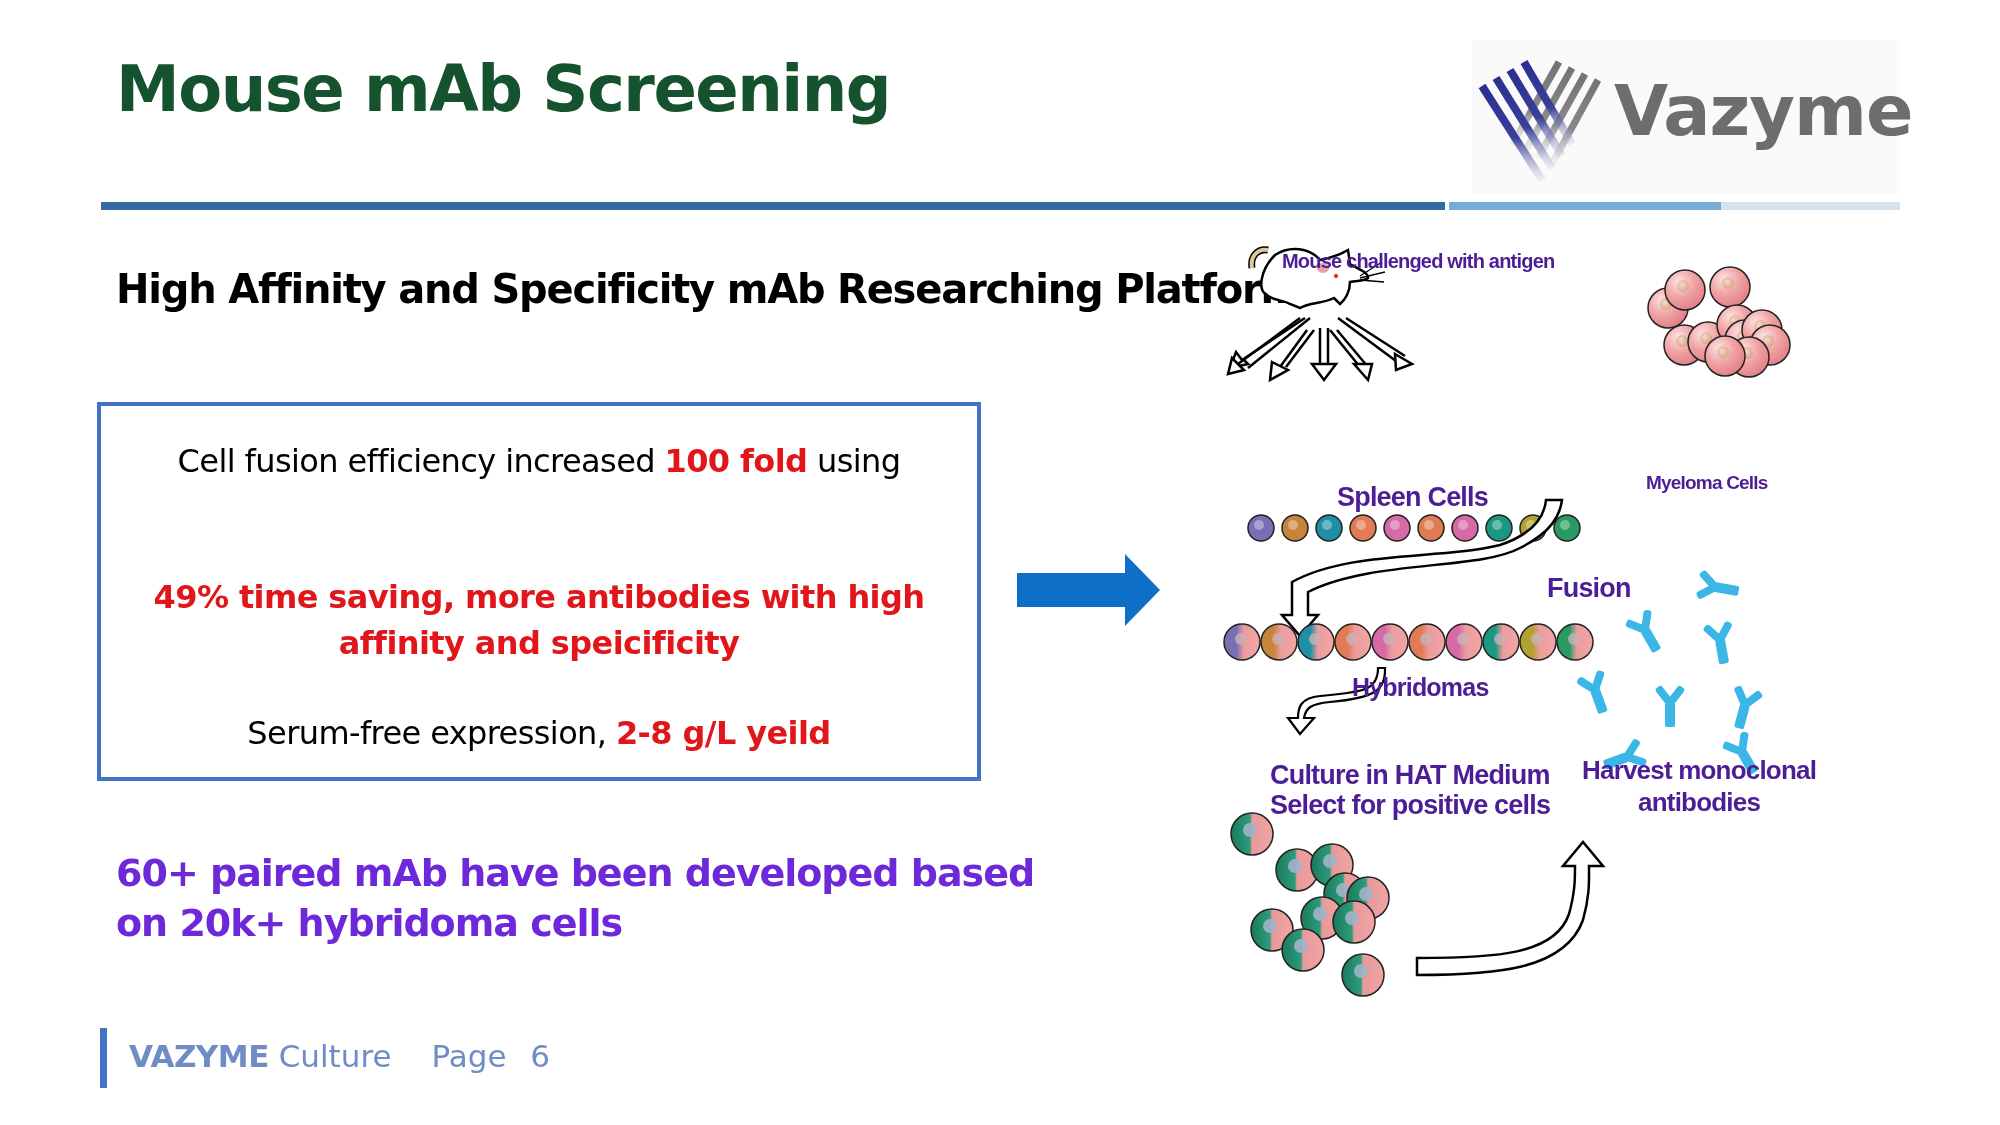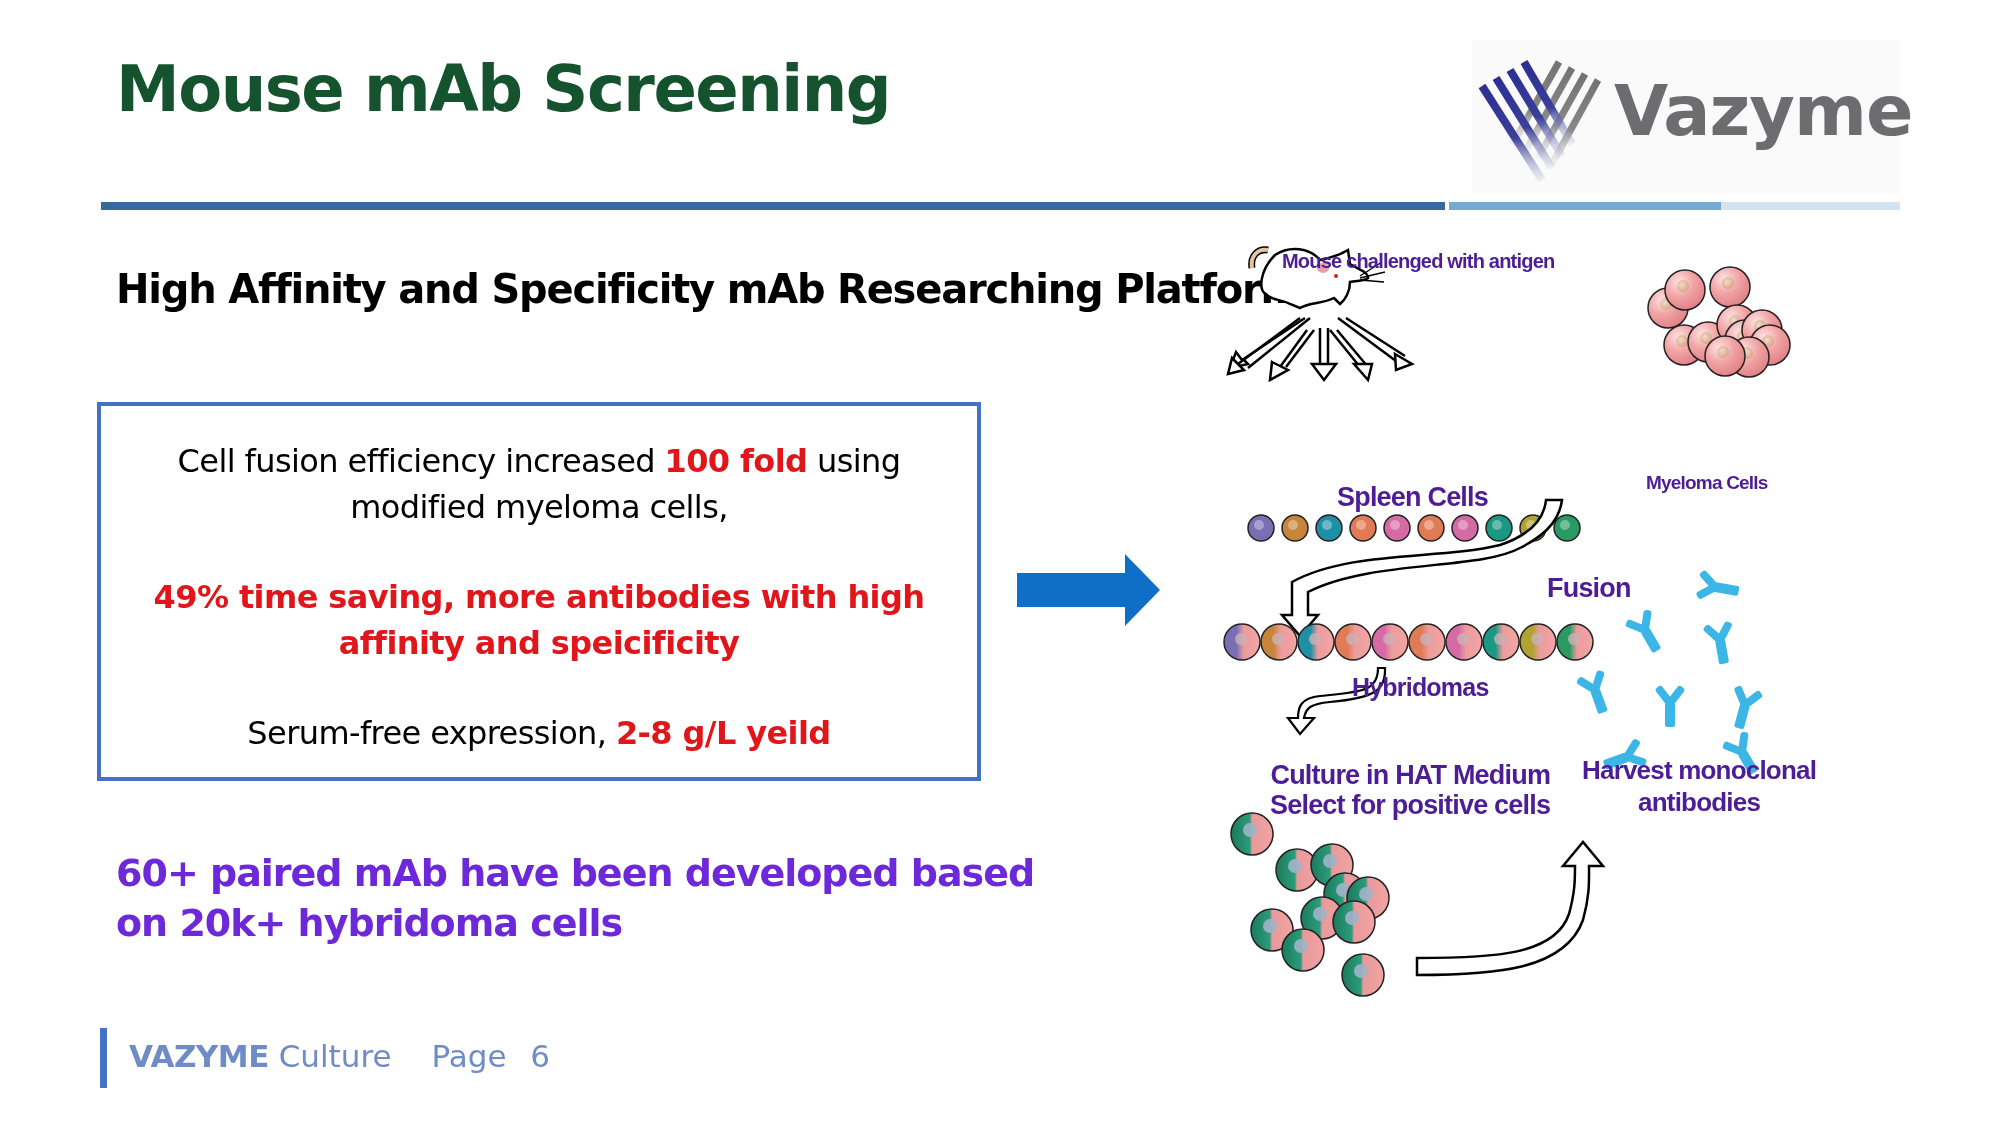--- a/index.html
+++ b/index.html
@@ -56,21 +56,20 @@
       <line x1="52" y1="22" x2="100" y2="104"></line>
     </g>
   </svg>
   <div id="logo-text">Vazyme</div>
 </div>
 
 <div id="subtitle" class="abs">High Affinity and Specificity mAb Researching Platform</div>
 
 <div id="box" class="abs">
   <div class="bl light" style="top:32px;"><span>Cell fusion efficiency increased </span><span class="red">100 fold</span><span> using</span></div>
-  <div class="bl light" style="top:78px;">modified myeloma cells,</div>
   <div class="bl red" style="top:168px;">49% time saving, more antibodies with high</div>
   <div class="bl red" style="top:214px;">affinity  and speicificity</div>
   <div class="bl light" style="top:304px;"><span>Serum-free expression, </span><span class="red">2-8 g/L yeild</span></div>
 </div>
 
 <div id="bottom-text" class="abs">
   <div>60+ paired mAb have been developed based</div>
   <div>on 20k+ hybridoma cells</div>
 </div>
 
@@ -311,21 +310,21 @@
         <rect x="-4" y="-20" width="8" height="22" rx="3" fill="#3bb6e6" transform="rotate(-38)"></rect>
         <rect x="-4" y="-20" width="8" height="22" rx="3" fill="#3bb6e6" transform="rotate(38)"></rect>
       </g>
     </svg>
 
   <div class="lbl" style="left:82px;top:20px;font-size:20px;">Mouse challenged with antigen</div>
   <div class="lbl" style="left:137px;top:252px;font-size:27px;">Spleen Cells</div>
   <div class="lbl" style="left:446px;top:242px;font-size:19px;">Myeloma Cells</div>
   <div class="lbl" style="left:347px;top:343px;font-size:27px;">Fusion</div>
   <div class="lbl" style="left:152px;top:443px;font-size:25px;">Hybridomas</div>
-  <div class="lbl" style="left:70px;top:530px;font-size:27px;line-height:30px;text-align:right;">
+  <div class="lbl" style="left:70px;top:530px;font-size:27px;line-height:30px;text-align:left;">
     <div>Culture in HAT Medium</div>
     <div>Select for positive cells</div>
   </div>
   <div class="lbl" style="left:382px;top:524px;font-size:26px;line-height:32px;text-align:center;">
     <div>Harvest monoclonal</div>
     <div>antibodies</div>
   </div>
 </div>
 
 <div id="footer-bar" class="abs"></div>

